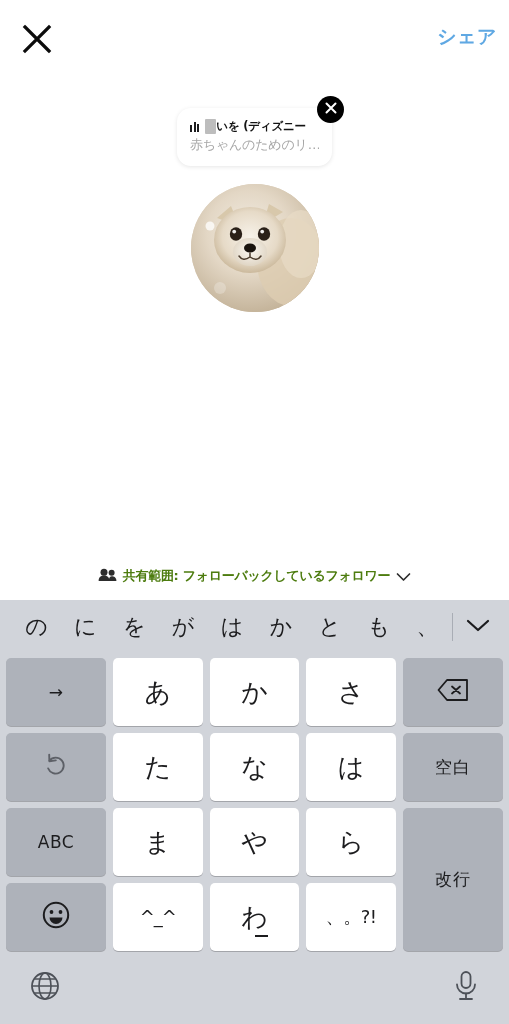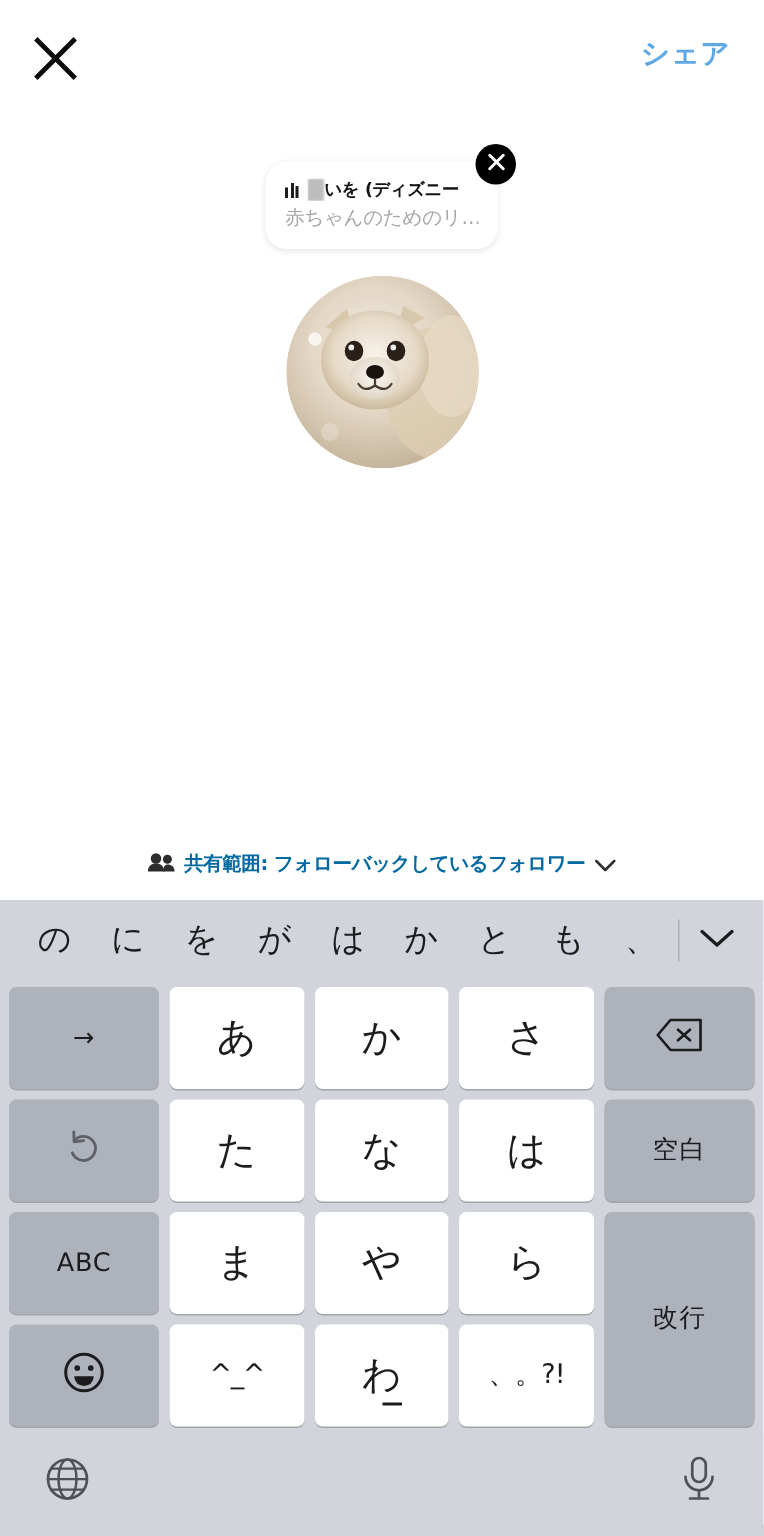--- a/index.html
+++ b/index.html
@@ -35,21 +35,21 @@
     width: 42px;
     height: 42px;
     display: flex;
     align-items: center;
     justify-content: center;
     cursor: pointer;
   }
   .close-btn svg { display: block; }
   .share-btn {
     position: absolute;
-    right: 22px;
+    right: 12px;
     top: 22px;
     font-size: 19px;
     font-weight: 700;
     color: #5fa8e3;
     letter-spacing: 0.5px;
     cursor: pointer;
     line-height: 28px;
   }
 
   
@@ -167,21 +167,21 @@
     display: flex;
     align-items: center;
     justify-content: center;
     gap: 6px;
     background: #ffffff;
     padding-bottom: 4px;
     cursor: pointer;
   }
   .audience-label {
     font-size: 13px;
-    color: #0369a1;
+    color: #4d7c0f;
     font-weight: 700;
     letter-spacing: -0.3px;
   }
   .audience-prefix { font-weight: 700; }
 
   
   .keyboard {
     flex: 0 0 424px;
     background: #d1d4da;
     display: flex;

